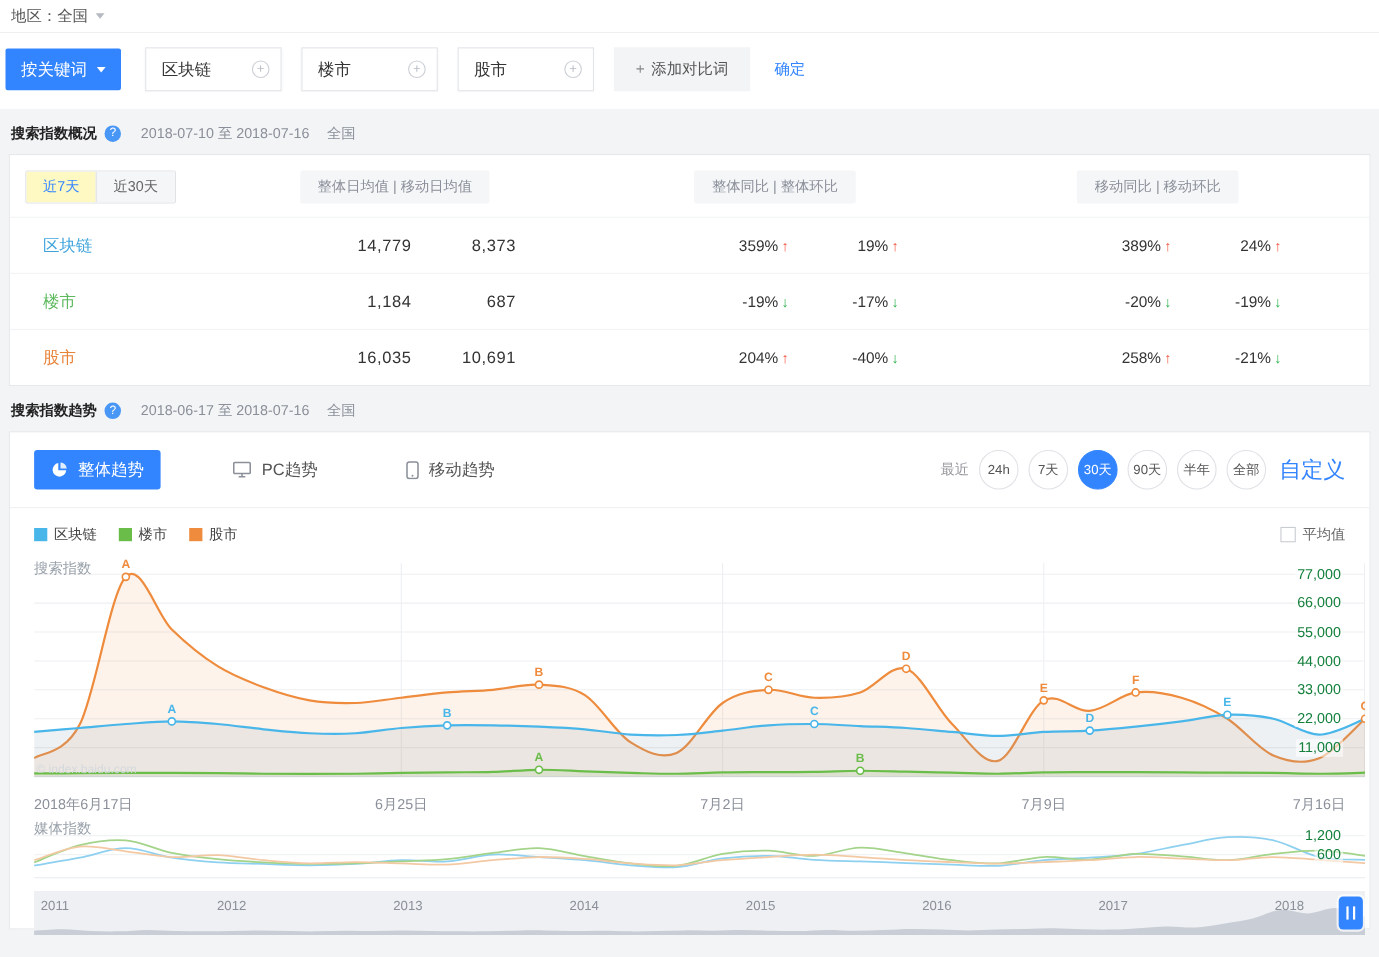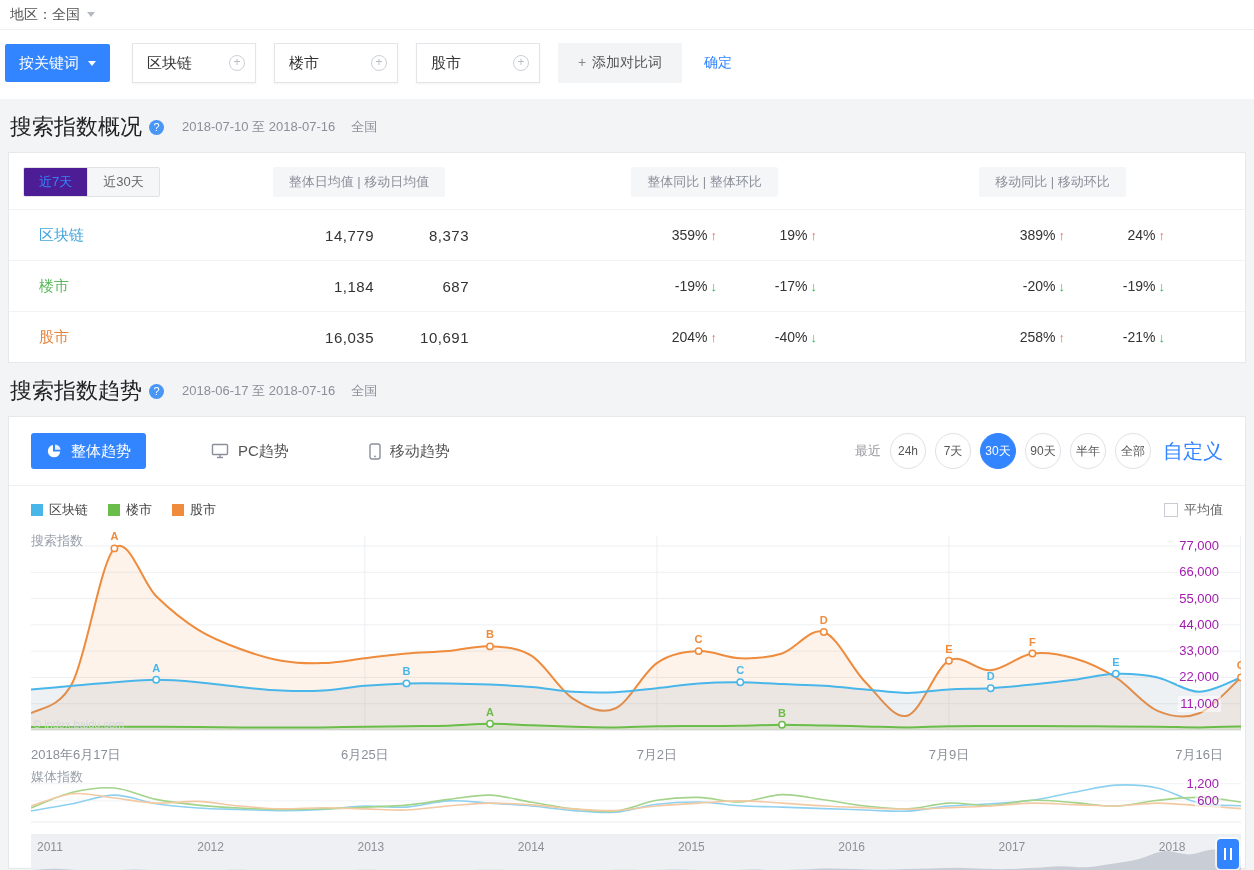--- a/index.html
+++ b/index.html
@@ -18,36 +18,36 @@
   .kw-box{width:124px;height:40px;background:#fff;border:1px solid #e2e4e8;box-shadow:0 1px 2px rgba(0,0,0,.05);display:flex;align-items:center;justify-content:space-between;padding:0 10px 0 14px;margin-left:18px;font-size:15px;cursor:pointer}
   .kw-box.first{margin-left:22px}
   .plus-circle-icon{width:16px;height:16px;border:1px solid #ccd0d6;border-radius:50%;color:#b8bcc4;font-size:12px;line-height:13px;text-align:center;flex:0 0 auto}
   .plus-circle-icon::before{content:"+"}
   .add-btn{margin-left:18px;height:40px;width:124px;background:#f3f4f6;border:none;color:#555;font-size:14px;cursor:pointer}
   .add-btn .plus-icon::before{content:"+";margin-right:6px;color:#888}
   .confirm-link{margin-left:22px;color:#3385ff;font-size:14px;cursor:pointer;text-decoration:none}
 
   
   .section-header{display:flex;align-items:center;padding:13px 0 10px 10px}
-  .section-title{font-size:22px;color:#222;font-weight:400}
+  .section-title{font-size:13px;color:#222;font-weight:700}
   .help-icon{width:15px;height:15px;border-radius:50%;background:#4896f5;color:#fff;font-size:11px;line-height:15px;text-align:center;margin-left:7px;cursor:pointer}
   .help-icon::after{content:"?"}
   .date-range{margin-left:18px;color:#8a8f99;font-size:13px}
   .region-tag{margin-left:16px;color:#8a8f99;font-size:13px}
 
   
   .card{background:#fff;border:1px solid #e6e8eb;margin:0 8px}
 
   
   .overview-card{padding-top:14px}
   .t-grid{display:grid;grid-template-columns:240px 125px 95px 1fr 125px 100px 1fr 125px 100px 80px;align-items:center}
   .t-header{padding-bottom:12px}
   .tab-toggle{margin-left:14px;display:inline-flex;border:1px solid #e0e2e6;border-radius:2px;overflow:hidden;width:max-content}
   .tab-toggle span{padding:5px 15px;font-size:13px;cursor:pointer;white-space:nowrap}
-  .toggle-left{color:#3385ff;background:#4c1d95}
+  .toggle-left{color:#3385ff;background:#fef9c3}
   .toggle-right{background:#f5f6f8;color:#666;border-left:1px solid #e0e2e6}
   .chip{background:#f5f6f8;color:#8a8f99;font-size:13px;padding:6px 16px;text-align:left;justify-self:center;border-radius:2px;white-space:nowrap}
   .chip1{grid-column:2/4}
   .chip2{grid-column:5/7}
   .chip3{grid-column:8/10}
   .t-row{height:51px;border-top:1px solid #f2f3f5}
   .kw-name{padding-left:30px;font-size:15px;cursor:pointer}
   .num{text-align:right;font-size:15px;color:#333;letter-spacing:.5px}
   .pct{text-align:right;font-size:14px;color:#333;white-space:nowrap}
   .arrow{margin-left:3px;font-weight:bold;font-size:13px}
@@ -71,21 +71,21 @@
   .legend-item{display:flex;align-items:center;margin-right:20px;font-size:13px;color:#444;cursor:pointer}
   .legend-item .sq{width:12px;height:12px;margin-right:6px;display:inline-block}
   .avg-check{margin-left:auto;display:flex;align-items:center;font-size:13px;color:#666;cursor:pointer}
   .cb{width:14px;height:14px;border:1px solid #c9ccd2;background:#fff;margin-right:6px;display:inline-block}
 
   
   .chart-wrap{position:relative;margin:0 22px;height:212px}
   .chart-wrap svg{display:block}
   .axis-title{position:absolute;left:0;top:2px;font-size:13px;color:#98a0aa;z-index:2}
   .watermark{position:absolute;left:2px;bottom:12px;font-size:11px;color:#d4d8dc;z-index:2}
-  .y-label{position:absolute;right:2px;font-size:13px;color:#a21caf;line-height:16px;background:rgba(255,255,255,.55);padding:0 2px;z-index:1}
+  .y-label{position:absolute;right:2px;font-size:13px;color:#15803d;line-height:16px;background:rgba(255,255,255,.55);padding:0 2px;z-index:1}
   .x-axis{position:relative;height:22px;margin:0 22px;font-size:13px;color:#8a8f99}
   .x-label{position:absolute;top:4px;white-space:nowrap}
   .chart-wrap.media{height:58px;margin-top:2px}
 
   
   .timeline{position:relative;margin:10px 22px 0;height:28px}
   .year-label{position:absolute;top:6px;font-size:12px;color:#8a8f99;z-index:1}
   .timeline-handle{position:absolute;left:1186px;top:5px;width:22px;height:30px;background:#3385ff;border-radius:4px;cursor:ew-resize;z-index:2;box-shadow:0 0 0 2px rgba(255,255,255,.7)}
   .timeline-handle::before,.timeline-handle::after{content:"";position:absolute;top:9px;width:2px;height:12px;background:#fff}
   .timeline-handle::before{left:7px}

